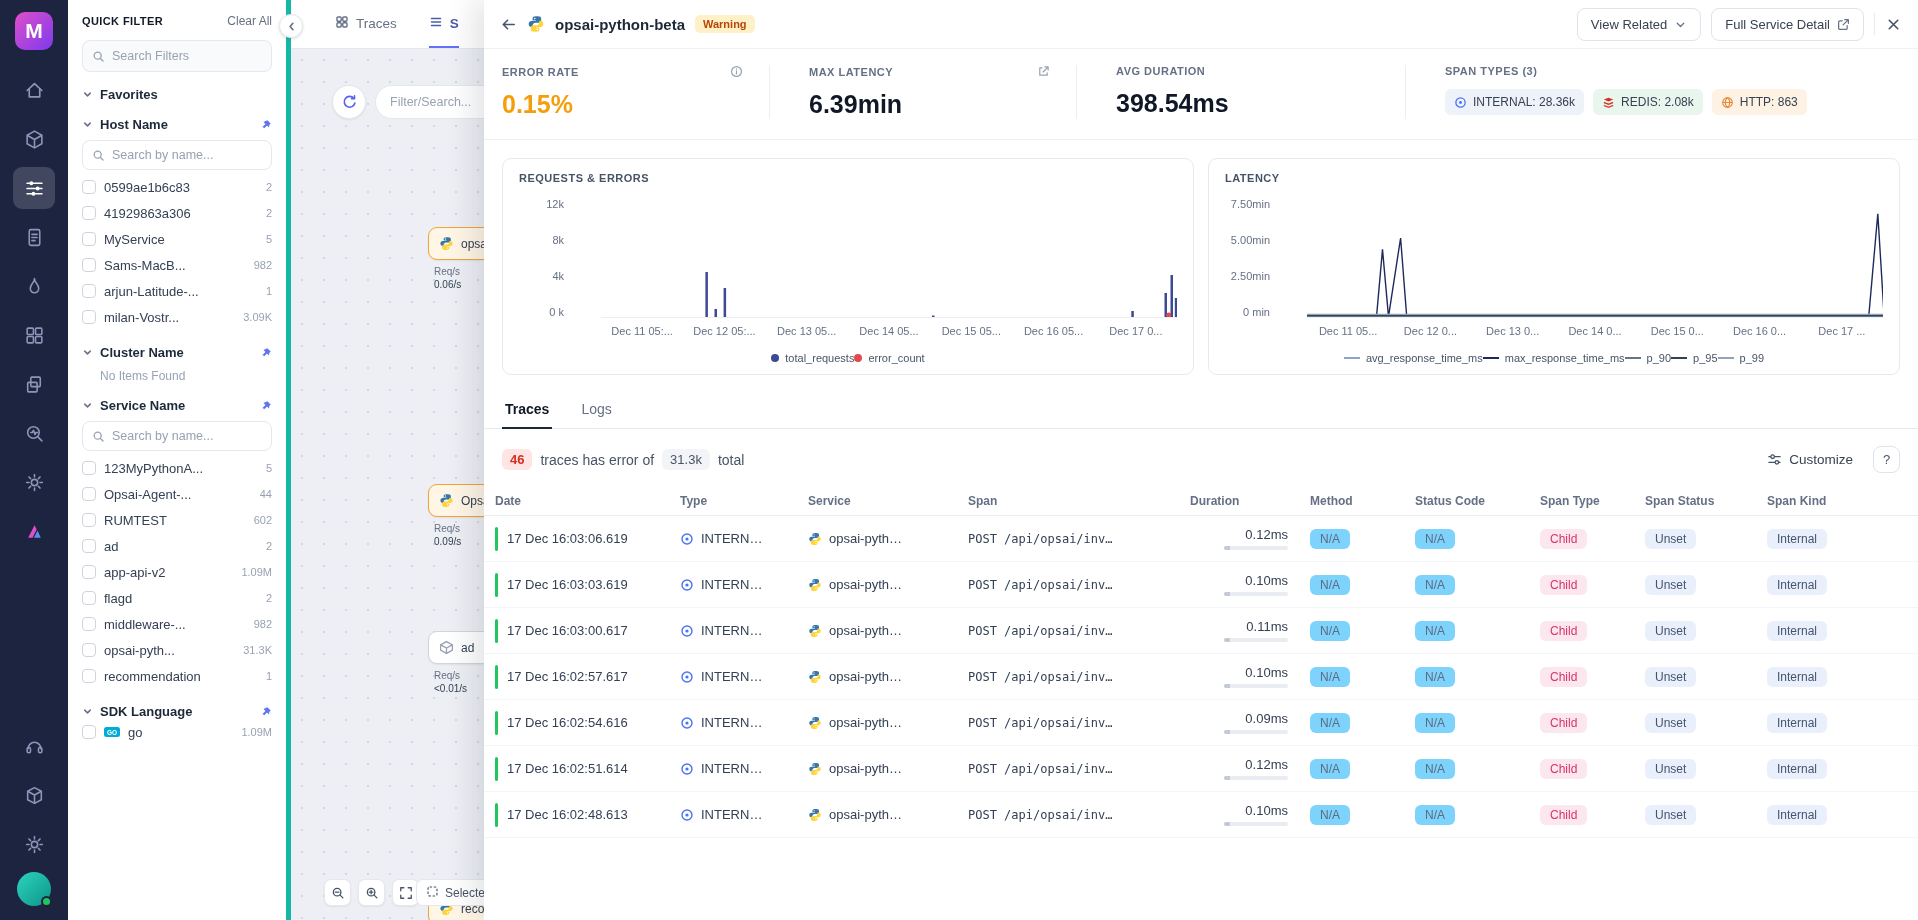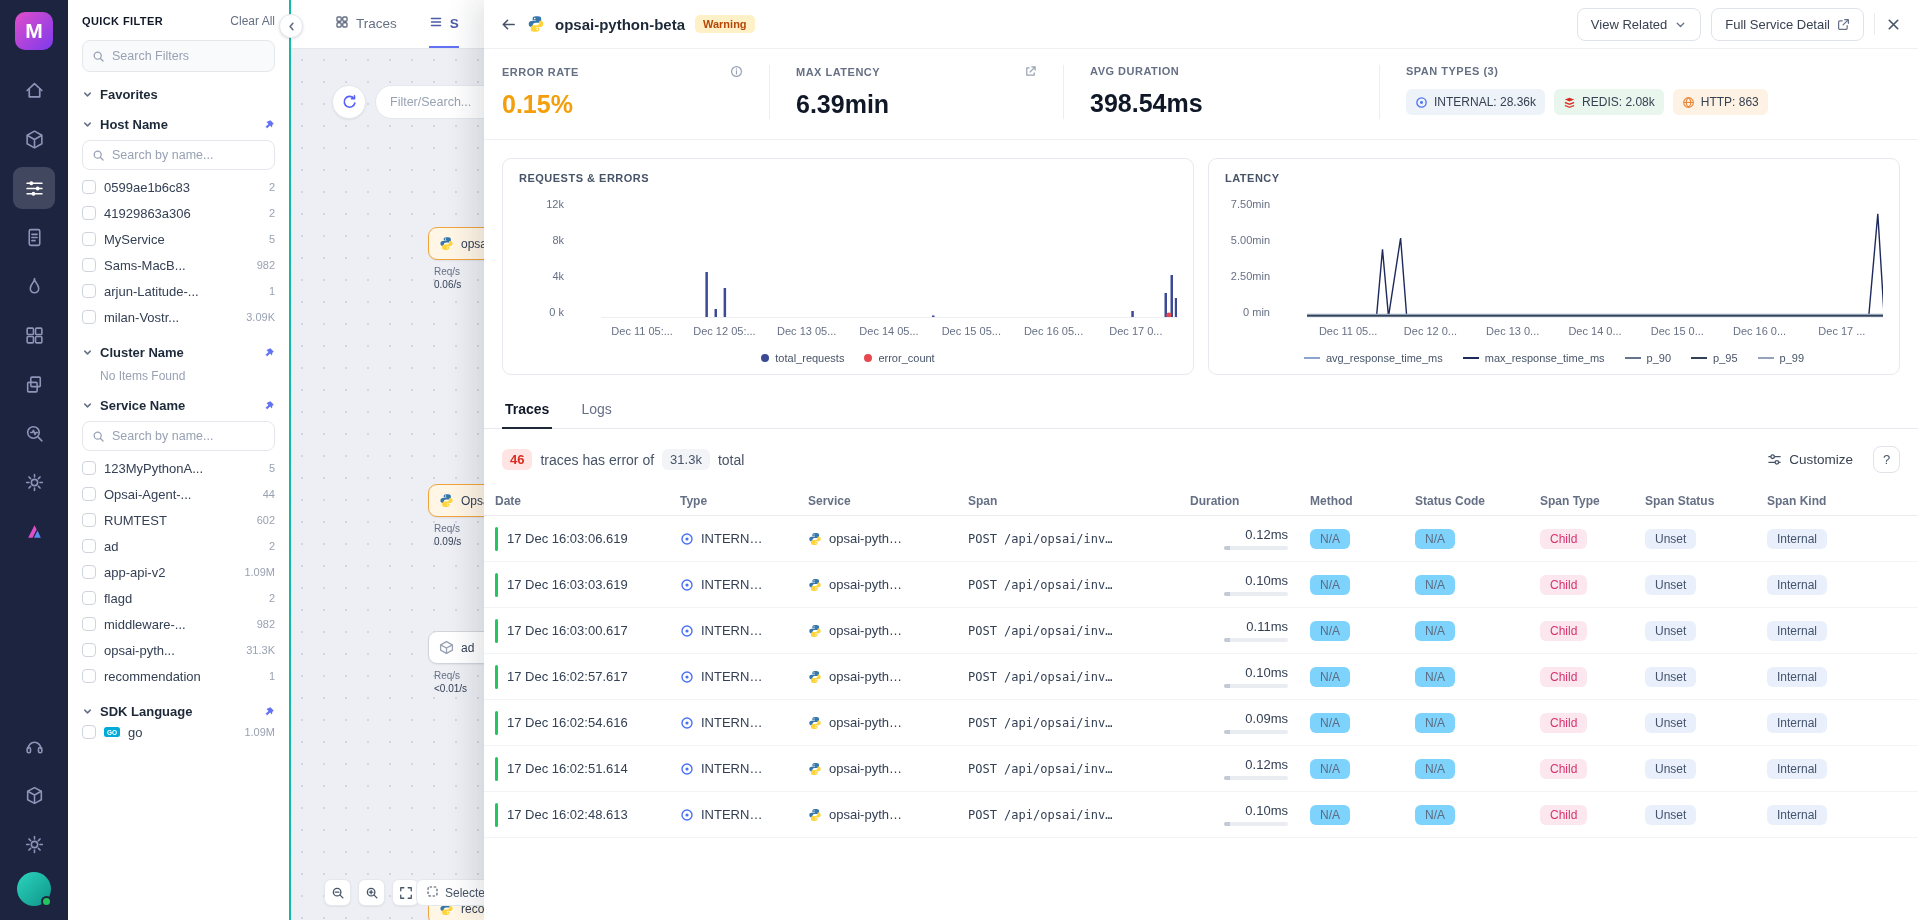--- a/index.html
+++ b/index.html
@@ -10,21 +10,21 @@
   .rail { width:68px; flex:none; background:#1d2440; display:flex; flex-direction:column; align-items:center; padding:12px 0 14px; gap:7px; z-index:2; }
   .logo { width:38px; height:38px; border-radius:10px; background:linear-gradient(135deg,#e14eca,#7c3aed); color:#fff; display:flex; align-items:center; justify-content:center; font-size:21px; font-weight:bold; margin-bottom:12px; cursor:pointer; }
   .rail-icon { width:42px; height:42px; border-radius:9px; display:flex; align-items:center; justify-content:center; color:#8d96b8; cursor:pointer; }
   .rail-icon svg { width:21px; height:21px; }
   .rail-icon.active { background:rgba(255,255,255,.16); color:#fff; }
   .rail-spacer { flex:1; }
   .avatar { width:34px; height:34px; border-radius:50%; background:linear-gradient(135deg,#2dd4bf,#0d9488); position:relative; cursor:pointer; }
   .avatar .dot { position:absolute; right:-1px; bottom:-1px; width:11px; height:11px; border-radius:50%; background:#22c55e; border:2px solid #1d2440; }
 
   
-  .filter-panel { width:223px; flex:none; background:#fff; border-right:2px solid #14b8a6; padding:14px 14px 10px; overflow:hidden; z-index:1; }
+  .filter-panel { width:223px; flex:none; background:#fff; border-right:5px solid #14b8a6; padding:14px 14px 10px; overflow:hidden; z-index:1; }
   .fp-top { display:flex; align-items:center; justify-content:space-between; margin-bottom:12px; }
   .fp-title { font-size:11px; font-weight:bold; letter-spacing:.4px; color:#101828; }
   .fp-clear { font-size:12px; color:#667085; cursor:pointer; }
   .fp-search { display:flex; align-items:center; gap:7px; height:32px; border:1px solid #e4e7ec; background:#f9fafb; border-radius:8px; padding:0 9px; }
   .fp-search.sub { height:30px; margin:8px 0 4px; background:#fff; }
   .fp-search .icon { color:#98a2b3; display:flex; }
   .fp-search .icon svg { width:13px; height:13px; }
   .fp-search input { border:none; outline:none; background:transparent; font-size:12.5px; color:#344054; width:100%; font-family:inherit; }
   .fp-search input::placeholder { color:#98a2b3; }
   .fp-section { margin-top:15px; }
@@ -77,21 +77,21 @@
   .icon-btn svg { width:17px; height:17px; }
   .svc-icon svg { width:18px; height:18px; display:block; }
   .p-title { font-size:15px; font-weight:bold; color:#1d2939; }
   .warn-badge { font-size:11px; font-weight:bold; color:#b54708; background:#fef0c7; border-radius:5px; padding:3px 8px; }
   .p-header .grow { flex:1; }
   .btn { height:33px; display:flex; align-items:center; gap:7px; padding:0 13px; background:#fff; border:1px solid #dfe3ea; border-radius:8px; font-size:13px; color:#384250; cursor:pointer; font-family:inherit; }
   .btn svg { width:13px; height:13px; color:#667085; }
   .hdr-divider { width:1px; height:22px; background:#e8eaee; }
 
   .metrics { flex:none; display:flex; padding:16px 18px 20px; border-bottom:1px solid #eef0f3; }
-  .metric { width:268px; flex:none; padding-right:26px; margin-right:26px; border-right:1px solid #eceef2; }
+  .metric { width:268px; flex:none; padding-right:26px; margin-right:39px; border-right:1px solid #eceef2; }
   .metric:nth-child(3) { width:290px; }
   .metric.last { flex:1; width:auto; border-right:none; margin-right:0; }
   .m-label-row { display:flex; align-items:center; justify-content:space-between; margin-bottom:12px; }
   .m-label { font-size:11px; font-weight:bold; letter-spacing:.5px; color:#667085; }
   .m-label-row .icon { color:#98a2b3; display:flex; }
   .m-label-row .icon svg { width:13px; height:13px; }
   .m-value { font-size:25px; font-weight:bold; color:#101828; }
   .m-value.orange { color:#f59e0b; }
   .st-badges { display:flex; gap:9px; }
   .st-badge { display:inline-flex; align-items:center; gap:6px; padding:6px 9px; border-radius:6px; font-size:12px; color:#364152; }
@@ -102,21 +102,21 @@
 
   .charts { flex:none; display:flex; gap:14px; padding:18px 18px 14px; }
   .chart-card { flex:1; min-width:0; border:1px solid #e7e9ee; border-radius:9px; padding:13px 16px 10px; }
   .chart-title { font-size:11px; font-weight:bold; letter-spacing:.5px; color:#475467; margin-bottom:14px; }
   .chart-body { display:flex;gap:28px; }
   .y-axis { width:54px; flex:none; height:120px; display:flex; flex-direction:column; justify-content:space-between; align-items:flex-end; padding-right:9px; font-size:11px; color:#667085; }
   .plot-wrap { flex:1; min-width:0; }
   .plot-svg { width:100%; height:120px; display:block; border-bottom:1px solid #eceef2; }
   .x-axis { position:relative; height:15px; margin-top:7px; overflow:hidden; }
   .x-tick { position:absolute; top:0; transform:translateX(-50%); font-size:11px; color:#667085; white-space:nowrap; }
-  .legend { display:flex; justify-content:center; gap:20px; margin-top:12px; flex-wrap:nowrap; overflow:hidden; }
+  .legend { display:flex; justify-content:center; margin-top:12px; flex-wrap:nowrap; overflow:hidden; }
   .legend-item { display:inline-flex; align-items:center; gap:6px; cursor:pointer; }
   .legend-label { font-size:11px; color:#475467; white-space:nowrap; }
   .sw-dot { width:8px; height:8px; border-radius:50%; flex:none; }
   .sw-line { width:16px; height:2px; flex:none; }
 
   .p-tabs { flex:none; display:flex; gap:26px; padding:0 18px; border-bottom:1px solid #e7e9ee; }
   .p-tab { padding:12px 3px 10px; font-size:14px; color:#667085; border-bottom:2px solid transparent; margin-bottom:-1px; cursor:pointer; }
   .p-tab.active { color:#101828; font-weight:bold; border-bottom-color:#1d2939; }
 
   .summary-row { flex:none; display:flex; align-items:center; gap:8px; padding:17px 18px 13px; font-size:14px; color:#475467; }

